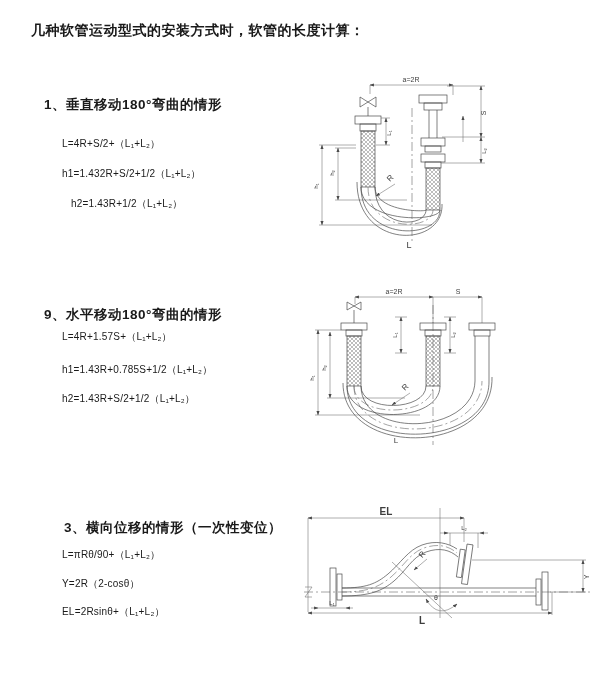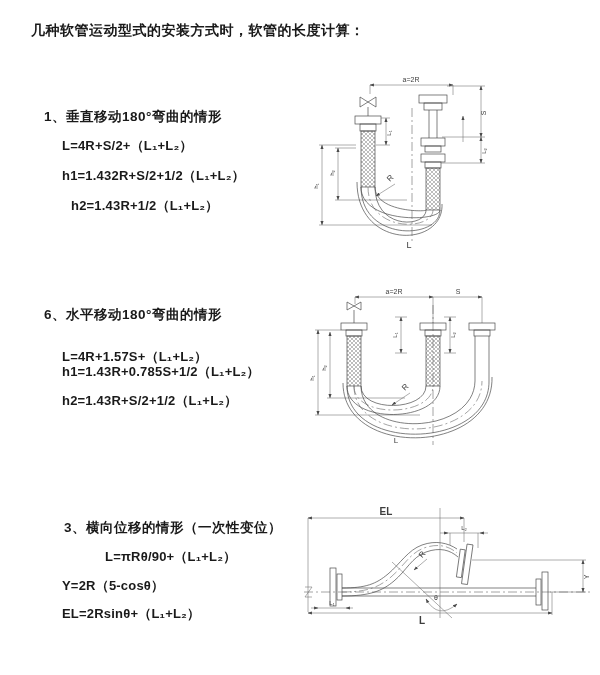--- a/index.html
+++ b/index.html
@@ -1,46 +1,46 @@
 <!DOCTYPE html>
 <html><head>
 <meta charset="utf-8">
 <style>
   html,body{margin:0;padding:0;}
   body{width:600px;height:675px;background:#ffffff;position:relative;overflow:hidden;
        font-family:"Liberation Sans","DejaVu Sans",sans-serif;color:#1a1a1a;}
   .abs{position:absolute;white-space:nowrap;}
   .title{left:31px;top:22px;font-size:14px;font-weight:600;letter-spacing:0.5px;text-align:right;}
   .heading{font-size:13.5px;font-weight:600;letter-spacing:0.5px;}
-  .formula{font-size:13px;font-weight:700;letter-spacing:0.2px;}
+  .formula{font-size:10px;font-weight:400;letter-spacing:0.2px;}
   svg{position:absolute;overflow:visible;}
   svg text{font-family:"Liberation Sans","DejaVu Sans",sans-serif;fill:#3d3d3d;}
   .ln{stroke:#4a4a4a;stroke-width:0.7;fill:none;}
   .thin{stroke:#6a6a6a;stroke-width:0.55;fill:none;}
   .dash{stroke:#5a5a5a;stroke-width:0.55;fill:none;stroke-dasharray:9 3 2 3;}
   .braid{stroke:#4a4a4a;stroke-width:0.7;}
 </style>
 </head>
 <body>
 
 <div class="abs title">几种软管运动型式的安装方式时，软管的长度计算：</div>
 
-<div class="abs heading" style="left:44px;top:108px;">1、垂直移动180°弯曲的情形</div>
+<div class="abs heading" style="left:44px;top:96px;">1、垂直移动180°弯曲的情形</div>
 <div class="abs formula" style="left:62px;top:137px;">L=4R+S/2+（L₁+L₂）</div>
 <div class="abs formula" style="left:62px;top:167px;text-align:center;">h1=1.432R+S/2+1/2（L₁+L₂）</div>
 <div class="abs formula" style="left:62px;top:197px;padding-left:9px;">h2=1.43R+1/2（L₁+L₂）</div>
 
-<div class="abs heading" style="left:44px;top:306px;">6、水平移动180°弯曲的情形</div>
-<div class="abs formula" style="left:62px;top:348px;">L=4R+1.57S+（L₁+L₂）</div>
+<div class="abs heading" style="left:44px;top:306px;">9、水平移动180°弯曲的情形</div>
+<div class="abs formula" style="left:62px;top:330px;">L=4R+1.57S+（L₁+L₂）</div>
 <div class="abs formula" style="left:62px;top:363px;">h1=1.43R+0.785S+1/2（L₁+L₂）</div>
 <div class="abs formula" style="left:62px;top:392px;text-align:right;">h2=1.43R+S/2+1/2（L₁+L₂）</div>
 
 <div class="abs heading" style="left:44px;top:519px;margin-left:20px;">3、横向位移的情形（一次性变位）</div>
-<div class="abs formula" style="left:62px;top:548px;margin-left:43px;">L=πRθ/90+（L₁+L₂）</div>
-<div class="abs formula" style="left:62px;top:577px;">Y=2R（5-cosθ）</div>
+<div class="abs formula" style="left:62px;top:548px;">L=πRθ/90+（L₁+L₂）</div>
+<div class="abs formula" style="left:62px;top:577px;">Y=2R（2-cosθ）</div>
 <div class="abs formula" style="left:62px;top:605px;">EL=2Rsinθ+（L₁+L₂）</div>
 
 <svg style="left:312px;top:72px;" width="278" height="182" viewBox="0 0 278 182">
   <defs>
     <marker id="a1" viewBox="0 0 10 10" refX="9" refY="5" markerWidth="8" markerHeight="8" orient="auto-start-reverse">
       <path d="M0,1.5L10,5L0,8.5z" fill="#4a4a4a"></path>
     </marker>
     <pattern id="br1" width="4" height="4" patternUnits="userSpaceOnUse">
       <path d="M0,4L4,0M0,0L4,4" stroke="#7a7a7a" stroke-width="0.5"></path>
     </pattern>

